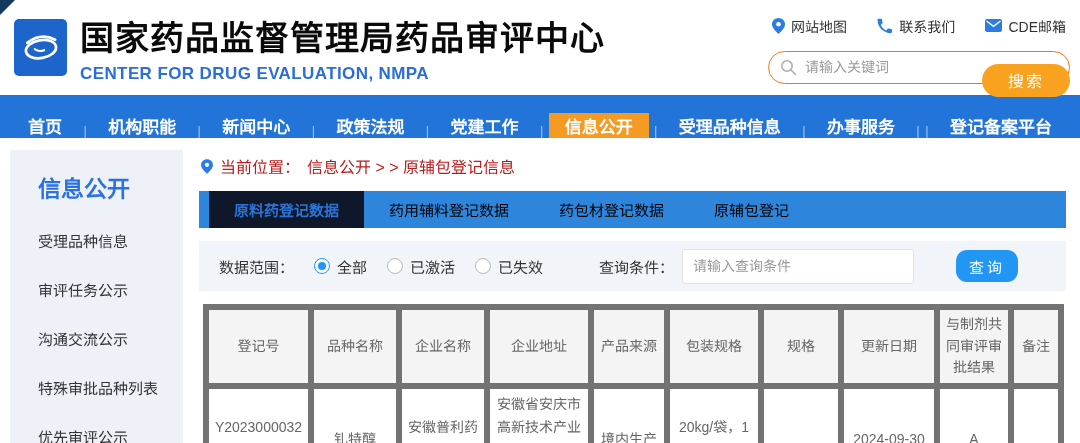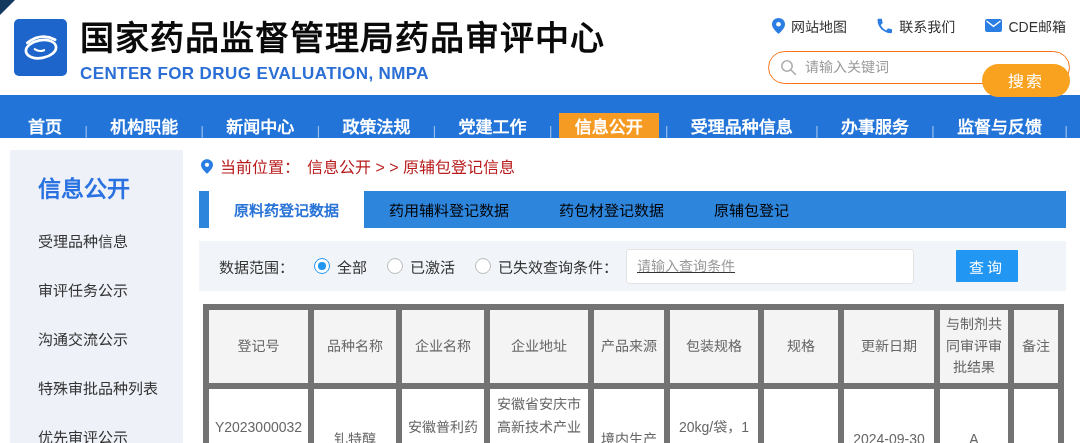--- a/index.html
+++ b/index.html
@@ -41,34 +41,34 @@
   .sidebar { width:173px; margin:12px 0 0 10px; background:#eef2f8; padding:20px 10px 0 28px; flex:0 0 auto; }
   .sidebar-title { color:#2a72e2; font-size:23px; font-weight:bold; margin-bottom:26px; }
   .sidebar-item { font-size:15px; color:#333; margin-bottom:28px; cursor:pointer; white-space:nowrap; }
 
   .main { flex:1; padding:14px 14px 0 16px; min-width:0; }
   .breadcrumb { display:flex; align-items:center; gap:7px; font-size:16px; color:#b91c1c; margin:2px 0 13px 2px; }
   .breadcrumb .path { cursor:pointer; }
 
   .tabbar { background:#2e85dc; display:flex; height:37px; padding-left:10px; }
   .tab { display:flex; align-items:center; padding:0 25px; color:#000000; font-size:15px; cursor:pointer; white-space:nowrap; }
-  .tab.active { background:#ffffff; color:#2a74d8; font-weight:bold; }
+  .tab.active { background:#0f172a; color:#2a74d8; font-weight:bold; }
 
   .filter-row { background:#f1f5f9; margin-top:13px; height:50px; display:flex; align-items:center; padding:0 0 0 20px; }
   .scope-label, .radio-label, .query-label { font-size:15px; color:#333; }
   .radio { display:flex; align-items:center; gap:7px; margin-left:20px; cursor:pointer; }
   .radio-ring { width:16px; height:16px; border:1px solid #b9b9b9; border-radius:50%; background:#fff; position:relative; }
   .radio.checked .radio-ring { border-color:#2196f3; }
   .radio.checked .radio-ring::after { content:""; position:absolute; left:3px; top:3px; width:8px; height:8px;
     border-radius:50%; background:#2196f3; }
   .query-label { margin-left:auto; }
-  .query-input { width:288px; height:35px; border:1px solid #e3e3e3; border-radius:3px; background:#fff;
-    margin-left:8px; padding:0 10px; font-size:14px; color:#333; outline:none;text-decoration:underline; }
+  .query-input { width:232px; height:35px; border:1px solid #e3e3e3; border-radius:3px; background:#fff;
+    margin-left:8px; padding:0 10px; font-size:14px; color:#333; outline:none; }
   .query-input::placeholder { color:#9a9a9a; }
-  .query-btn { width:62px; height:32px; margin-left:42px; margin-right:48px; border:none; border-radius:1px;
+  .query-btn { width:62px; height:32px; margin-left:42px; margin-right:48px; border:none; border-radius:11px;
     background:#2196f3; color:#fff; font-size:15px; cursor:pointer; letter-spacing:3px; }
 
   table.data-table { margin:13px 0 0 4px; border-collapse:collapse; table-layout:fixed; width:855px; }
   .data-table th, .data-table td { border:6px solid #737373; text-align:center; vertical-align:middle;
     font-size:14px; color:#666; padding:4px 5px; word-break:break-all; }
   .data-table th { background:#f4f4f4; font-weight:normal; height:60px; line-height:1.55; }
   .data-table td { height:92px; line-height:1.65; background:#fff; }
 
   .icon-blue { fill:#2a7de2; }
 </style>
@@ -138,22 +138,22 @@
     <span class="nav-item">政策法规</span>
     <span class="nav-divider">|</span>
     <span class="nav-item">党建工作</span>
     <span class="nav-divider">|</span>
     <span class="nav-item active">信息公开</span>
     <span class="nav-divider">|</span>
     <span class="nav-item">受理品种信息</span>
     <span class="nav-divider">|</span>
     <span class="nav-item">办事服务</span>
     <span class="nav-divider">|</span>
-    <span class="nav-item">监督与反馈</span>
-    <span class="nav-divider">|</span>
+    <span class="nav-divider">|</span>
+    <span class="nav-item">登记备案平台</span>
   </div>
 
   <div class="content">
 
     <div class="sidebar">
       <div class="sidebar-title">信息公开</div>
       <div class="sidebar-item">受理品种信息</div>
       <div class="sidebar-item">审评任务公示</div>
       <div class="sidebar-item">沟通交流公示</div>
       <div class="sidebar-item">特殊审批品种列表</div>

